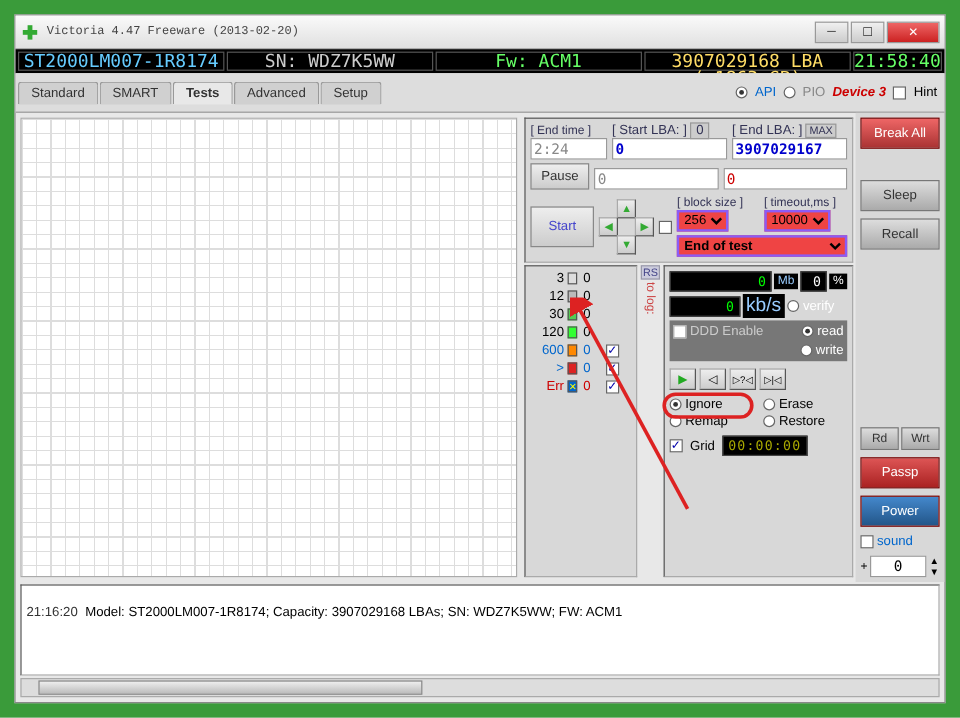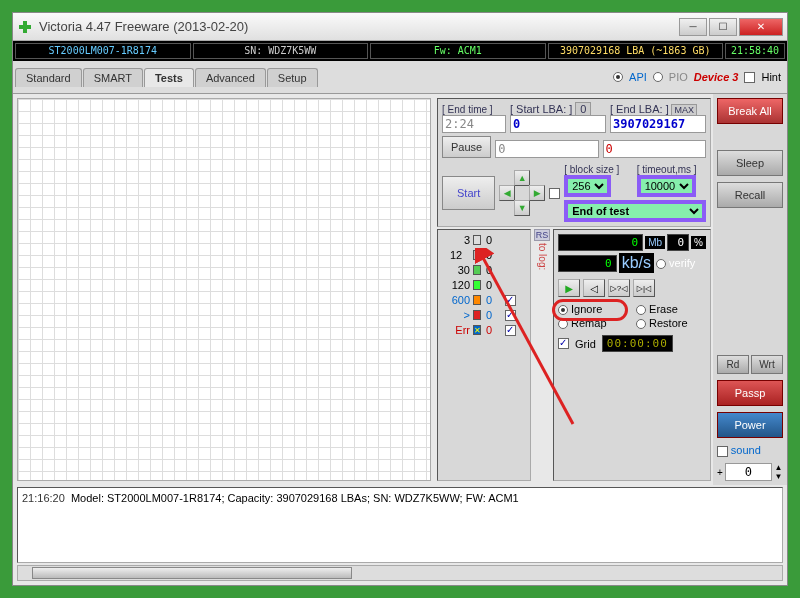--- a/index.html
+++ b/index.html
@@ -1,25 +1,25 @@
 <!DOCTYPE html>
 <html><head>
 <meta charset="utf-8">
 <style>
 * { box-sizing: border-box; margin: 0; padding: 0; font-family: Tahoma, sans-serif; font-size: 11px; }
 body { background: #3a9b3a; padding: 12px; width: 800px; height: 598px; }
 .window { background: #e8e8e8; border: 1px solid #888; width: 776px; height: 574px; display: flex; flex-direction: column; position: relative; }
 .titlebar { background: linear-gradient(#fafafa,#e0e0e0); height: 28px; display: flex; align-items: center; padding: 0 4px; border-bottom: 1px solid #aaa; }
 .titlebar .ticon { width: 16px; height: 16px; margin-right: 6px; display:inline-flex;align-items:center;justify-content:center;}
-.titlebar .ttitle { flex: 1; color: #444; font-size: 13px; }
+.titlebar .ttitle { flex: 1; color: #444; font-size: 10px; font-family: Liberation Mono, monospace; }
 .winbtns { display: flex; gap: 2px; }
 .winbtn { width: 28px; height: 18px; background: linear-gradient(#f0f0f0,#ccc); border: 1px solid #999; display:flex;align-items:center;justify-content:center; font-size:10px; color:#333;}
 .winbtn.close { background: linear-gradient(#e66,#c22); color:#fff; width:44px;}
 .infobar { display: flex; background: #000; height: 20px; align-items:center; padding: 0 2px; gap: 2px; }
-.infobar .cell { flex:1; text-align:center; font-family: monospace; font-size:10px; border:1px solid #555; height:16px; line-height:14px;}
+.infobar .cell { flex:1; text-align:center; font-family: monospace; font-size:15px; border:1px solid #555; height:16px; line-height:14px;}
 .infobar .c1{color:#6cf;} .infobar .c2{color:#ccc;} .infobar .c3{color:#6f6;} .infobar .c4{color:#fd6;} .infobar .c5{color:#6f6; flex:0 0 60px;}
 .tabbar { display:flex; align-items:center; background:#ddd; height:33px; border-bottom:1px solid #999; padding-left:2px;}
 .tab { padding: 3px 10px; background:#d0d0d0; border:1px solid #999; border-bottom:none; margin-right:1px; color:#333; border-radius:3px 3px 0 0;}
 .tab.active { background:#e8e8e8; font-weight:bold; }
 .tabright { margin-left:auto; display:flex; align-items:center; gap:6px; padding-right:6px; font-size:11px;}
 .tabright .dev { color:#c00; font-weight:bold; font-style:italic;}
 .radio { width:10px; height:10px; border:1px solid #666; border-radius:50%; display:inline-block; background:#fff; position:relative; vertical-align:middle;}
 .radio.on::after{content:"";position:absolute;left:2px;top:2px;width:4px;height:4px;background:#333;border-radius:50%;}
 .chk{width:11px;height:11px;border:1px solid #666;background:#fff;display:inline-block;vertical-align:middle;position:relative;}
 .chk.on::after{content:"✓";position:absolute;left:0;top:-2px;font-size:10px;color:#00a;}
@@ -35,31 +35,31 @@
 .btn { background:linear-gradient(#eee,#ccc); border:1px solid #888; padding:4px 8px; color:#333;}
 .btn.start{color:#44c;padding:10px 14px;}
 .sidecol { width:74px; background:#d8d8d8; display:flex; flex-direction:column; gap:6px; padding:4px; align-items:stretch;}
 .sbtn { background:linear-gradient(#e66,#a33); color:#fff; border:1px solid #700; padding:6px 2px; text-align:center; font-size:11px;}
 .sbtn.gray{background:linear-gradient(#ddd,#aaa);color:#333;border-color:#777;}
 .sbtn.blue{background:linear-gradient(#48c,#258);}
 .blackbox{background:#000;color:#0f0;font-family:monospace;padding:1px 4px;border:1px solid #444;font-size:11px;display:inline-block;}
 .hist{display:grid;grid-template-columns:28px 10px 16px 14px;gap:3px 3px;align-items:center;font-size:10px;}
 .hbar{width:8px;height:10px;border:1px solid #555;}
 .logarea{height:76px;background:#fff;border:1px inset #aaa;margin:2px 4px;padding:4px;overflow:hidden;font-size:11px;}
-.logline{white-space:nowrap;}
+.logline{white-space:nowrap;margin-top:12px;}
 .logtime{color:#333;} .logblue{color:#06c;}
 .arrow{position:absolute;left:462px;top:235px;pointer-events:none;}
 .circlemark{position:absolute;border:3px solid #d22;border-radius:14px;width:76px;height:22px;}
 .scroll{height:16px;background:#ddd;border:1px solid #aaa;margin:0 4px 4px;position:relative;}
 .scroll .thumb{position:absolute;left:14px;top:1px;height:12px;width:320px;background:linear-gradient(#eee,#bbb);border:1px solid #888;}
 .transport{display:flex;gap:3px;align-items:center;}
 .tbtn{width:22px;height:18px;border:1px outset #aaa;background:linear-gradient(#eee,#ccc);display:flex;align-items:center;justify-content:center;font-size:10px;}
 .dirpad{position:relative;width:46px;height:46px;}
 .dirpad .d{position:absolute;width:16px;height:16px;border:1px outset #aaa;background:linear-gradient(#eee,#ccc);display:flex;align-items:center;justify-content:center;color:#3a3;font-size:9px;}
-select{border:4px solid #8b5cf6;background:#86efac;font-size:11px;}
+select{border:2px solid #8b5cf6;background:#ef4444;font-size:11px;}
 </style>
 </head>
 <body>
 
 <div class="window">
  <div class="titlebar">
   <span class="ticon">
         <svg width="14" height="14">
           <rect x="5" y="1" width="4" height="12" fill="#3a3"></rect>
           <rect x="1" y="5" width="12" height="4" fill="#3a3"></rect>
@@ -141,21 +141,21 @@
     </div>
    </div>
 
    <div style="display:flex;gap:4px;flex:1">
     <div class="group" style="width:94px">
      <div class="hist">
       <span style="text-align:right">3</span>
               <span class="hbar" style="background:#ddd"></span>
               <span>0</span>
               <span></span>
-      <span style="text-align:center">12</span>
+      <span style="text-align:right">12</span>
               <span class="hbar" style="background:#bbb"></span>
               <span>0</span>
               <span></span>
       <span style="text-align:right">30</span>
               <span class="hbar" style="background:#5c5"></span>
               <span>0</span>
               <span></span>
       <span style="text-align:right">120</span>
               <span class="hbar" style="background:#3f3"></span>
               <span>0</span>
@@ -182,20 +182,25 @@
      <div style="display:flex;gap:2px;align-items:center">
       <span class="blackbox" style="flex:1;text-align:right">0</span>
               <span style="background:#000;color:#9cf;padding:1px 3px;font-size:10px">Mb</span>
       <span class="blackbox" style="color:#fff;width:22px;text-align:right">0</span>
               <span style="background:#000;color:#fff;padding:1px 3px;font-size:10px">%</span>
      </div>
      <div style="display:flex;gap:2px;align-items:center;margin-top:2px">
       <span class="blackbox" style="flex:1;text-align:right">0</span>
               <span style="background:#000;color:#9cf;padding:1px 3px;font-size:16px">kb/s</span>
       <span style="flex:0 0 50px"><span class="radio"></span> <span style="color:#fff">verify</span></span>
+     </div>
+     <div style="background:#777;padding:3px;margin-top:2px;color:#ccc">
+      <div><span class="chk" style="border-color:#aaa"></span> <span>DDD Enable</span>
+       <span style="float:right"><span class="radio on"></span> <span style="color:#fff">read</span></span></div>
+      <div style="text-align:right;margin-top:4px"><span class="radio"></span> <span style="color:#fff">write</span></div>
      </div>
      <div class="transport" style="margin-top:6px">
       <div class="tbtn" style="color:#2a2">▶</div>
       <div class="tbtn">◁</div>
       <div class="tbtn" style="font-size:8px">▷?◁</div>
       <div class="tbtn" style="font-size:8px">▷|◁</div>
      </div>
      <div style="margin-top:6px;display:grid;grid-template-columns:1fr 1fr;gap:2px 8px;font-size:11px;position:relative">
       <span><span class="radio on"></span> <span>Ignore</span></span>
       <span><span class="radio"></span> <span>Erase</span></span>

